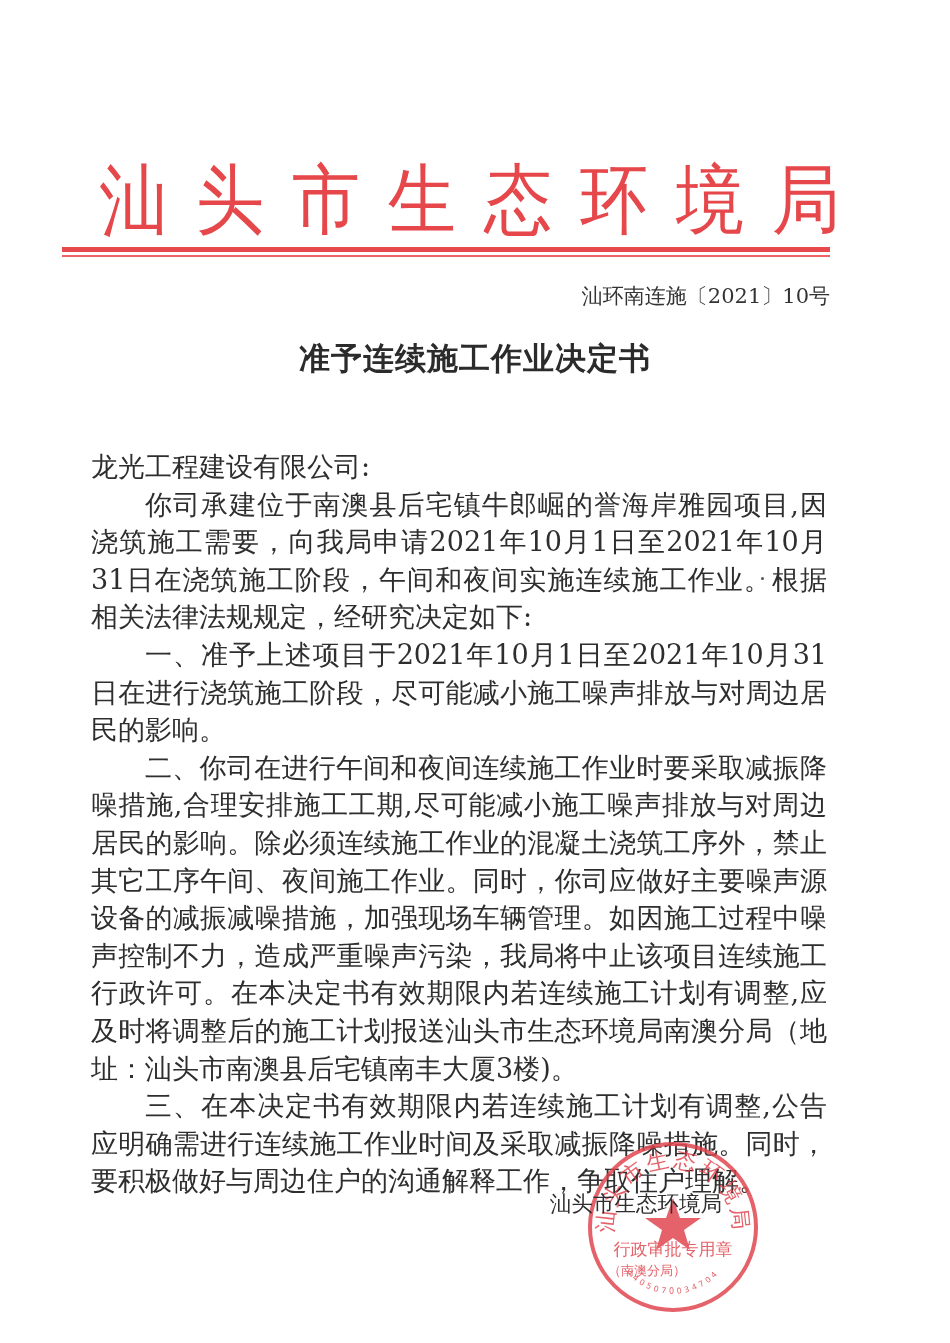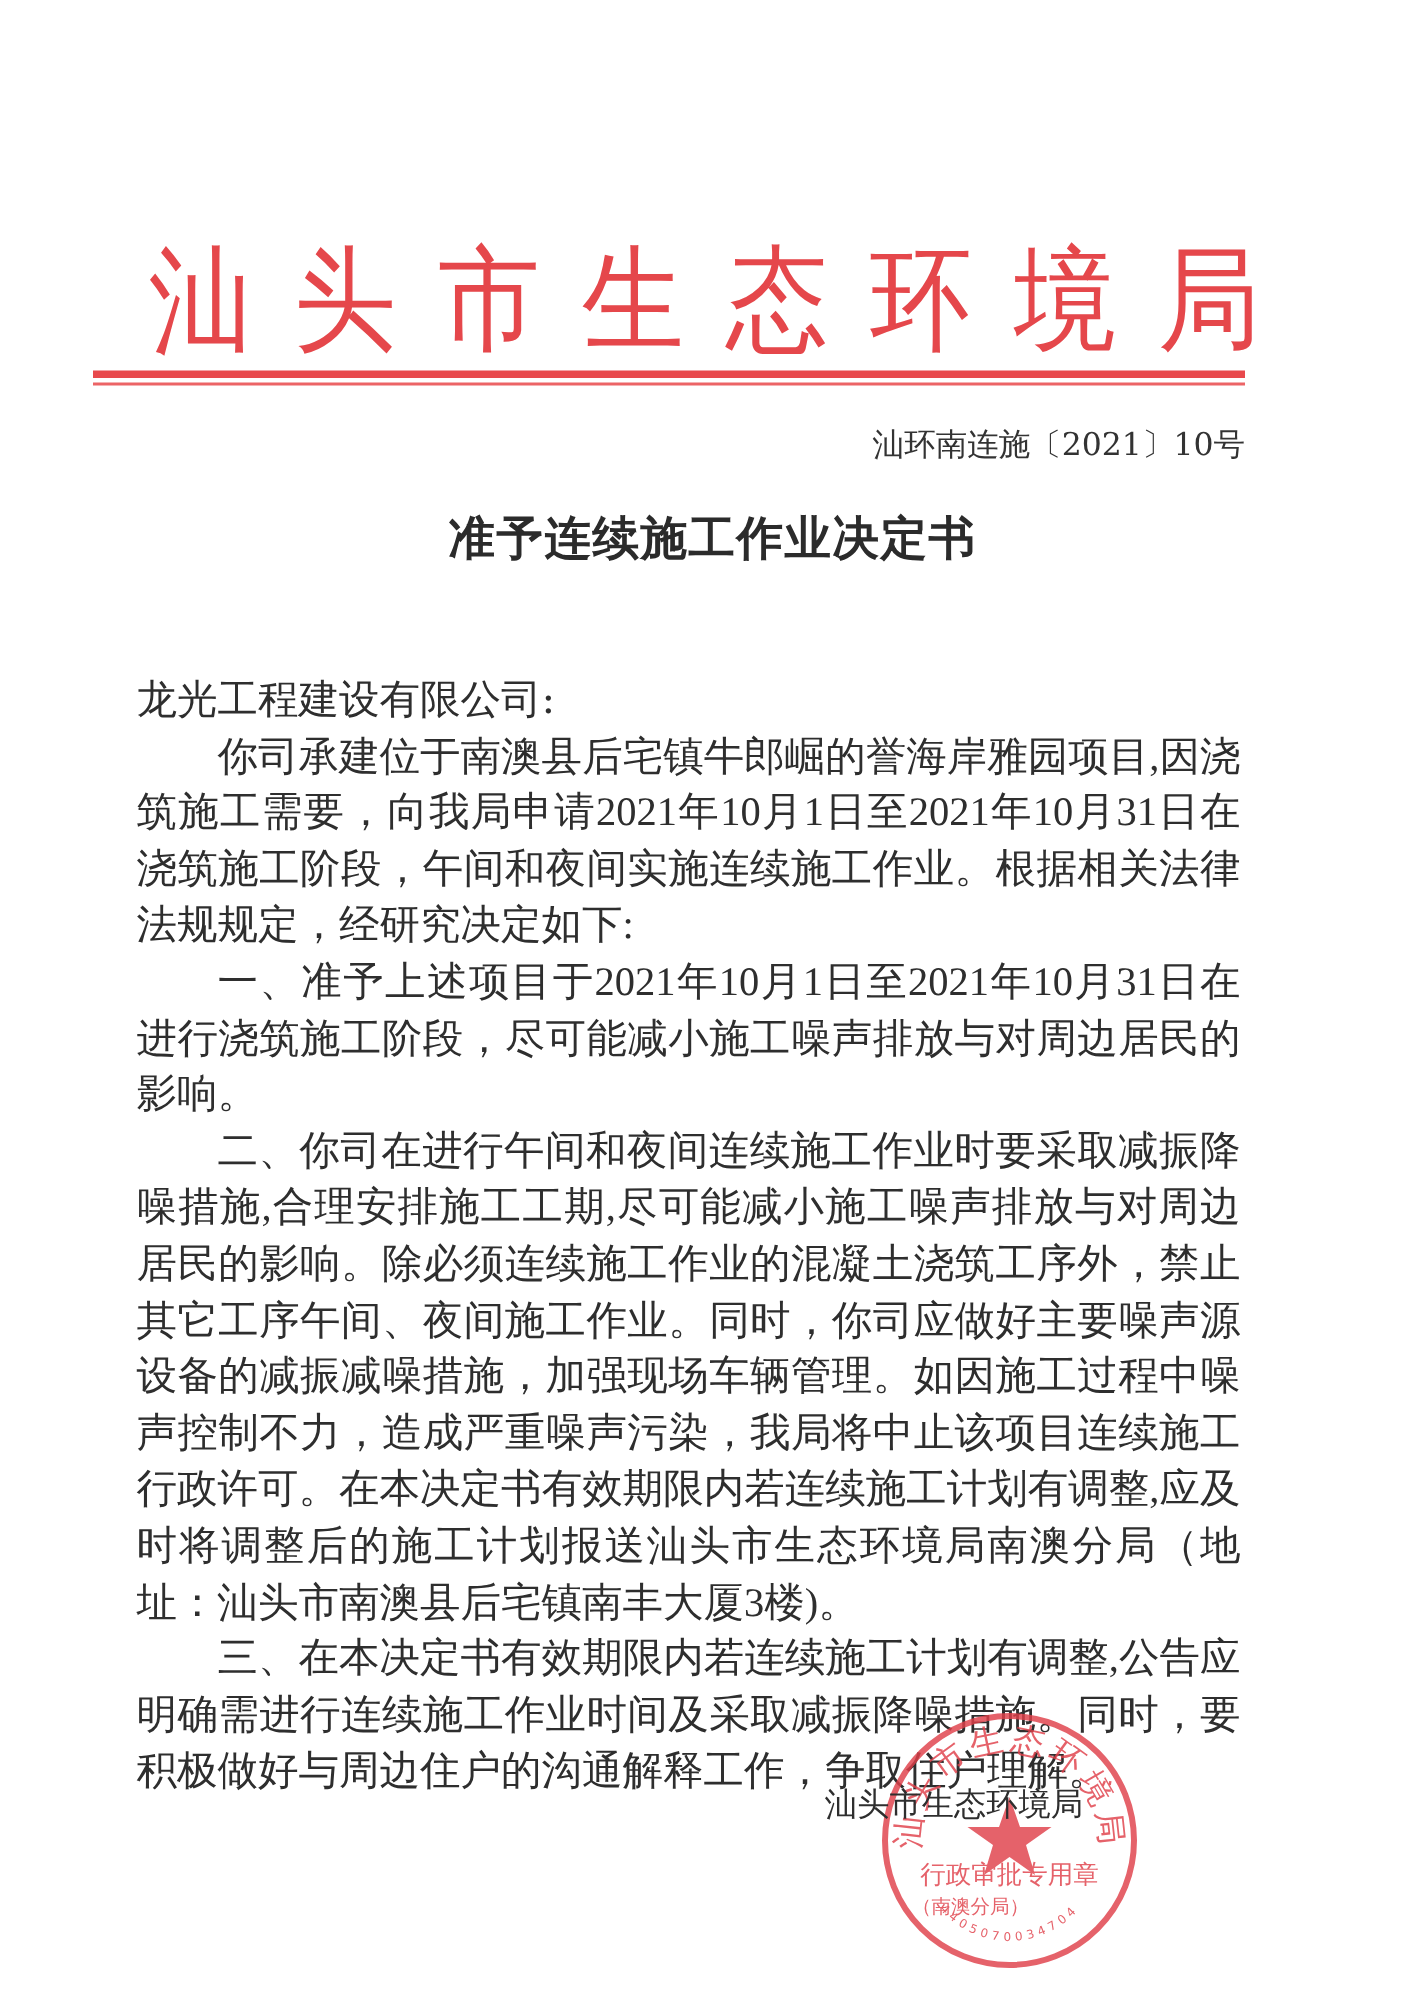--- a/index.html
+++ b/index.html
@@ -26,21 +26,21 @@
     font-size:31px; font-weight:bold; color:#2b2b2b; letter-spacing:1px;
     font-family:Liberation Mono, monospace;
   }
   .body-text {
     position:absolute; left:91px; top:418px; width:736px;
     font-size:27px; line-height:37.6px; color:#2e2e2e;
     text-align:justify; text-justify:inter-character;margin-top:30px;
   }
   .body-text p { margin:0; }
   .salutation { text-indent:0; }
-  .indent { text-indent:2em;font-family:Liberation Serif, serif; }
+  .indent { text-indent:2em; }
   .signature {
     position:absolute; left:550px; top:1183px; font-size:21.5px; line-height:41px; color:#2e2e2e; z-index:2;
   }
   .stamp {
     position:absolute; left:588px; top:1142px; width:162px; height:162px;
     border:4px solid #e0404a; border-radius:50%; opacity:0.82; z-index:1;
   }
   .stamp svg { position:absolute; left:0; top:0; }
   .stamp-seal-label {
     position:absolute; left:16px; top:92px; width:130px; text-align:center;

